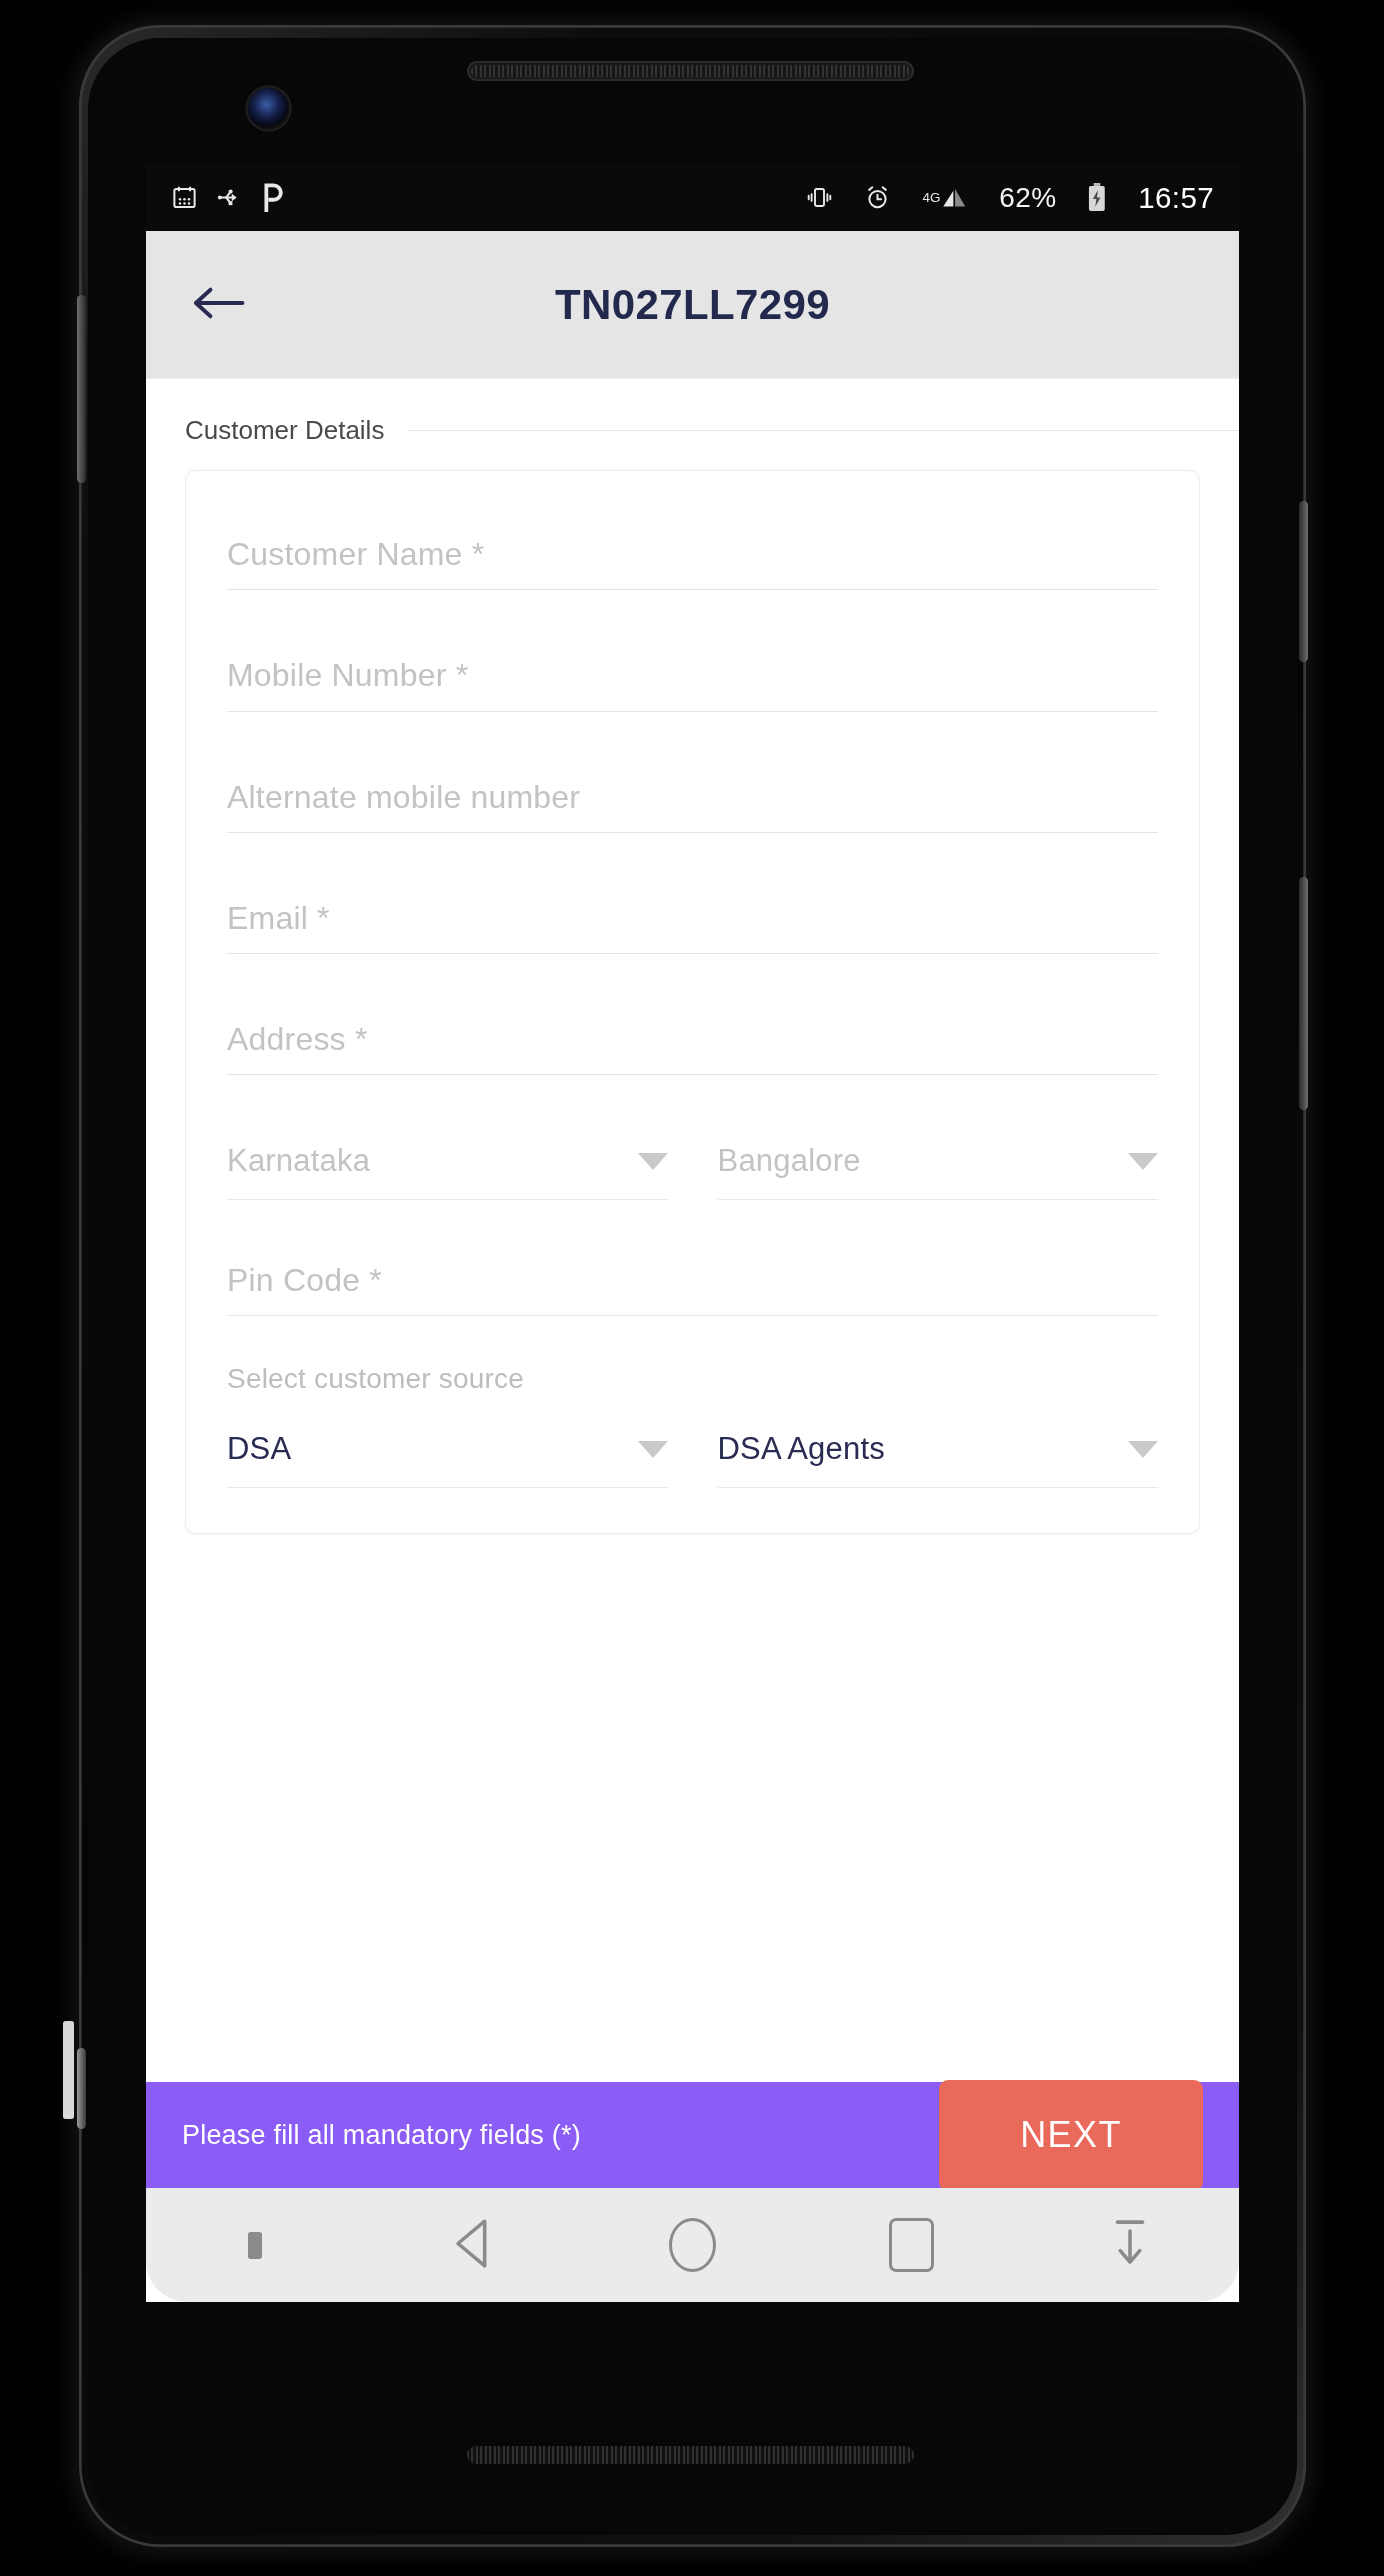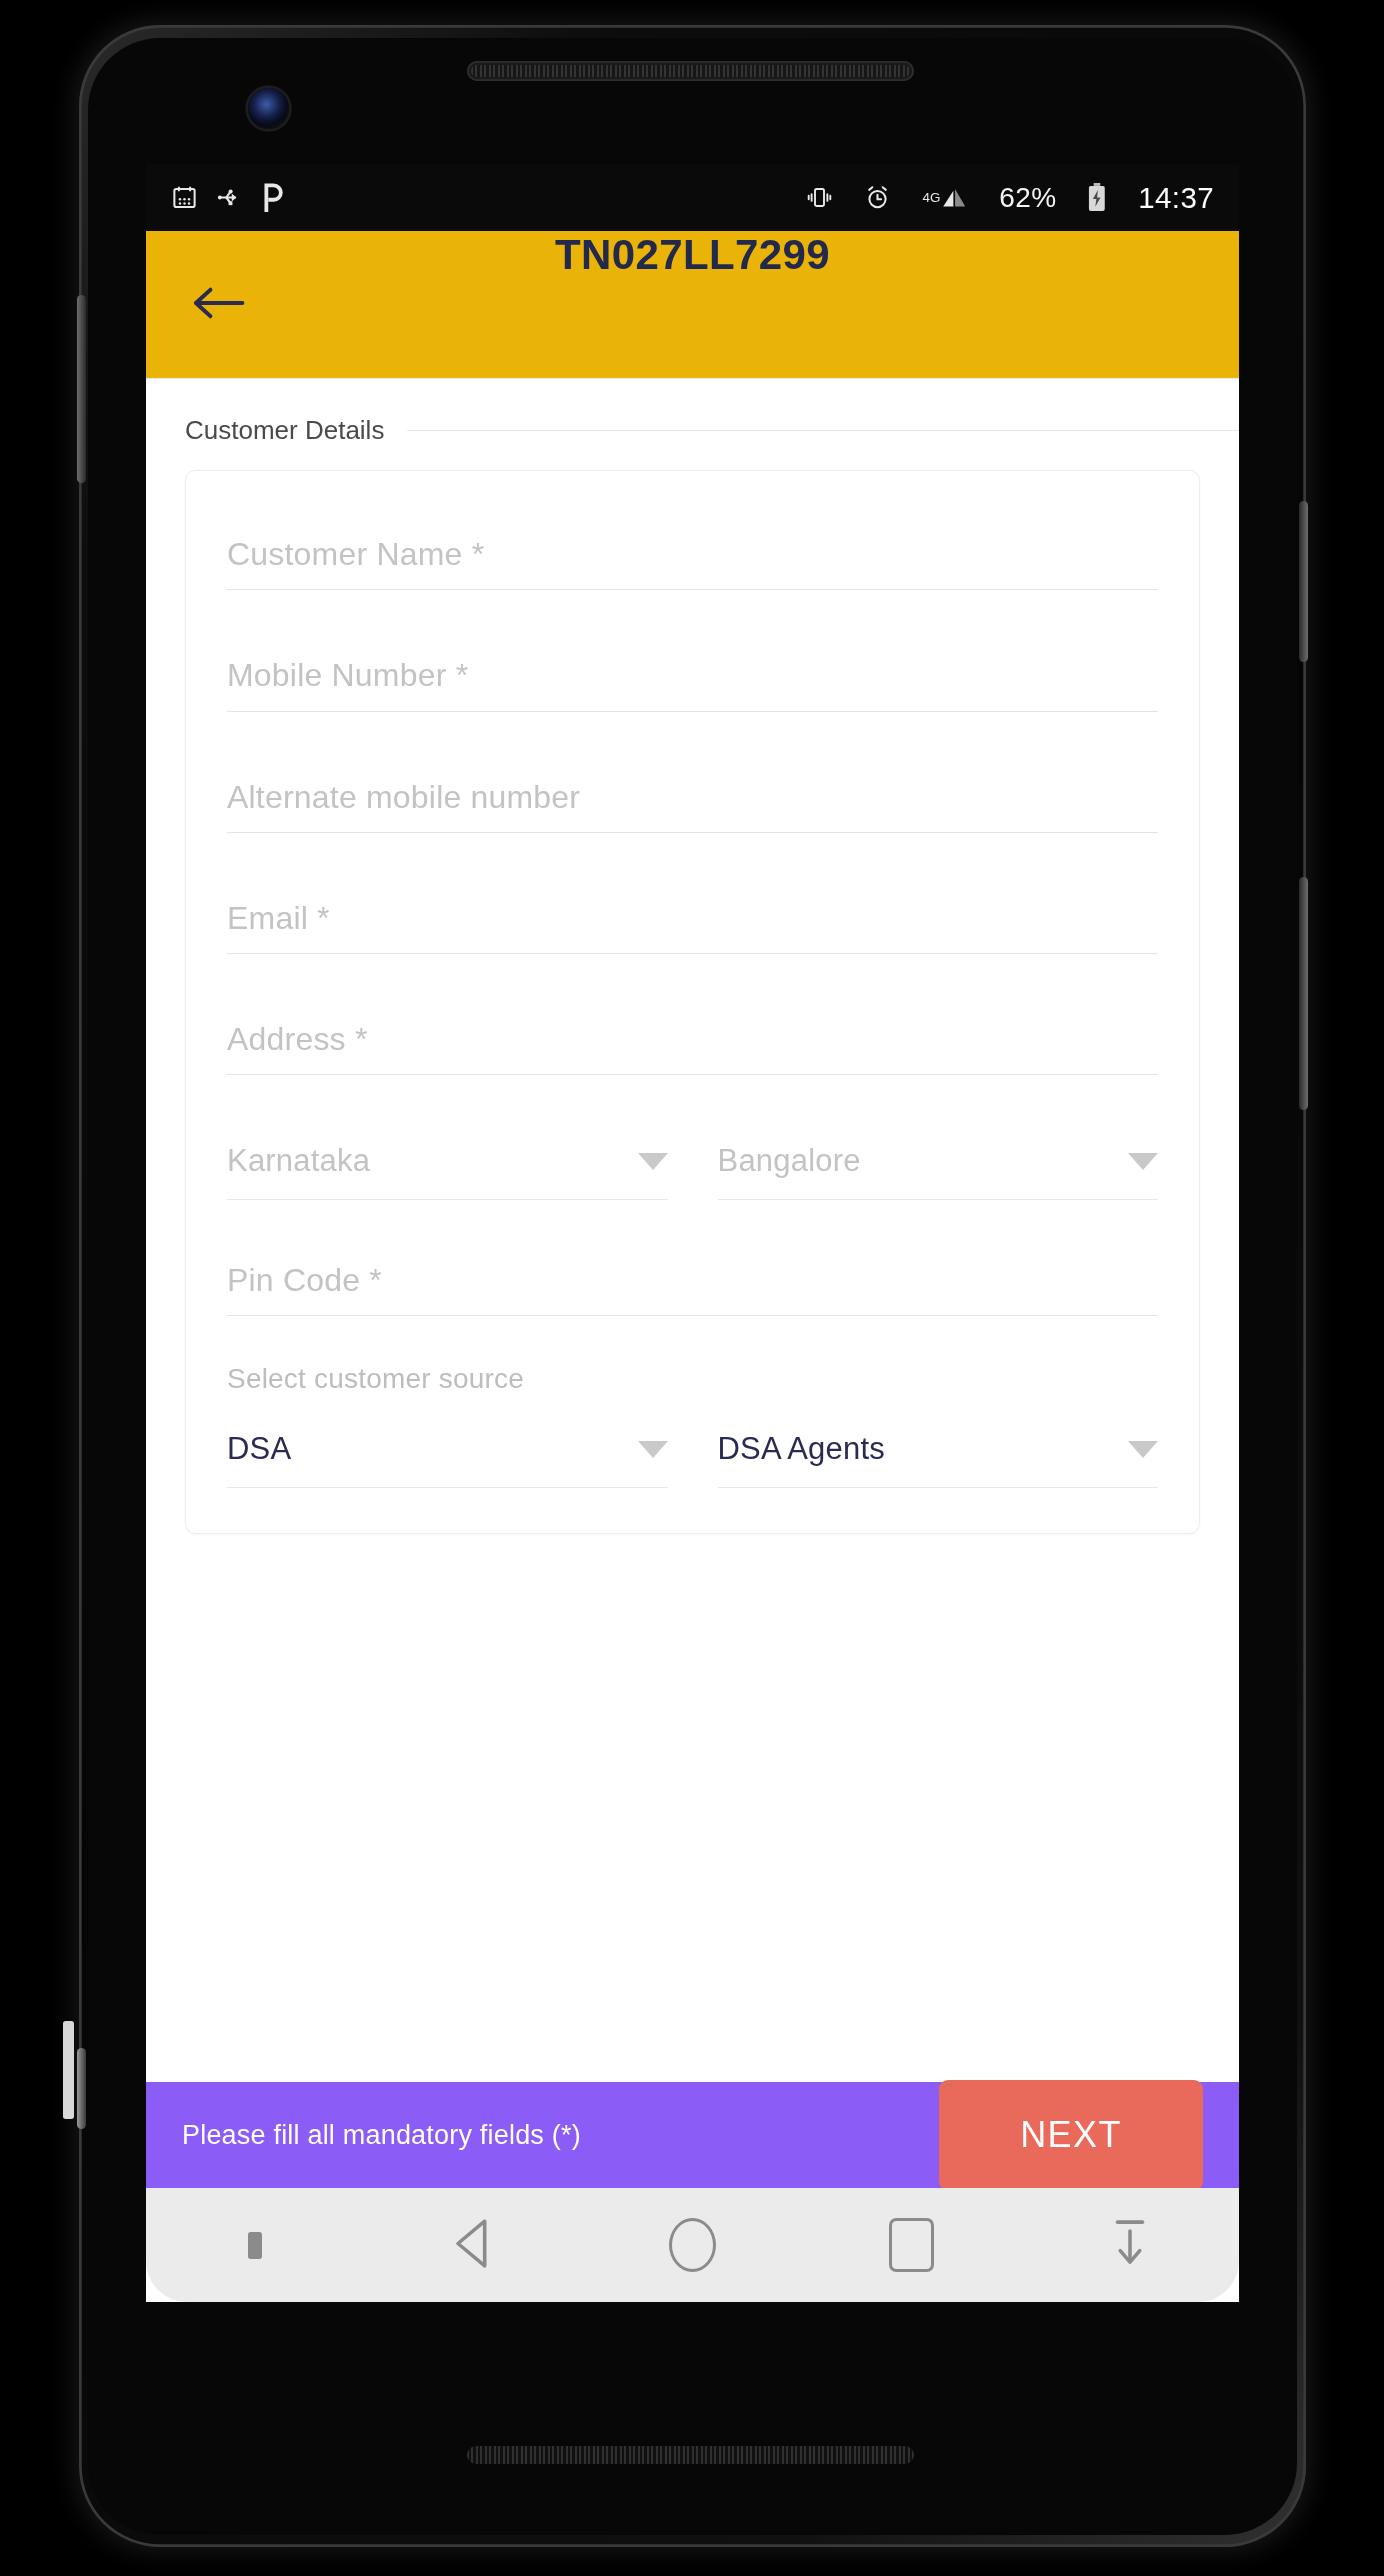--- a/index.html
+++ b/index.html
@@ -83,22 +83,22 @@
   .sb-left { display: flex; align-items: center; gap: 18px; }
   .sb-right { margin-left: auto; display: flex; align-items: center; gap: 31px; }
   .sb-icon { display: inline-flex; align-items: center; justify-content: center; }
   .sb-text { font-size: 28px; letter-spacing: 0.4px; color: #f4f4f4; }
   .sb-time { font-size: 29.5px; letter-spacing: 0.4px; color: #fff; }
   .sig-4g { font-size: 13.4px; vertical-align: top; margin-right: 0.9px; color:#e9e9e9;}
 
   
   .app-bar {
     height: 148px; width: 100%;
-    background: #eab308;
-    display: flex; 
+    background: #e5e5e5;
+    display: flex; align-items: center;
     position: relative;
     border-bottom: 0.9px solid #ececec;
   }
   .back-btn {
     position: absolute; left: 43px; top: 50%;
     transform: translateY(-50%);
     width: 59px; height: 59px;
     display: flex; align-items: center; justify-content: center;
     cursor: pointer;
   }
@@ -288,21 +288,21 @@
         </svg>
       </span>
       <span class="sb-text">62%</span>
       <span class="sb-icon">
         <svg width="19.7" height="29" viewBox="0 0 14 22">
           <rect x="4.6" y="0" width="5" height="2.2" fill="#bdbdbd"></rect>
           <rect x="1" y="2.2" width="12" height="19" rx="1.4" fill="#d8d8d8"></rect>
           <path d="M7.8 5.4L4 12.2h2.6L5.8 18l4-7h-2.6z" fill="#4a4a4a"></path>
         </svg>
       </span>
-      <span class="sb-time">14:37</span>
+      <span class="sb-time">16:57</span>
     </div>
   </div>
 
   <div class="app-bar">
     <div class="back-btn">
       <span>
         <svg width="55" height="41" viewBox="0 0 62 46" fill="none" stroke="#2a2b52" stroke-width="4.4" stroke-linecap="round" stroke-linejoin="round">
           <path d="M58 23H6"></path>
           <path d="M22 8L5.5 23 22 38"></path>
         </svg>

